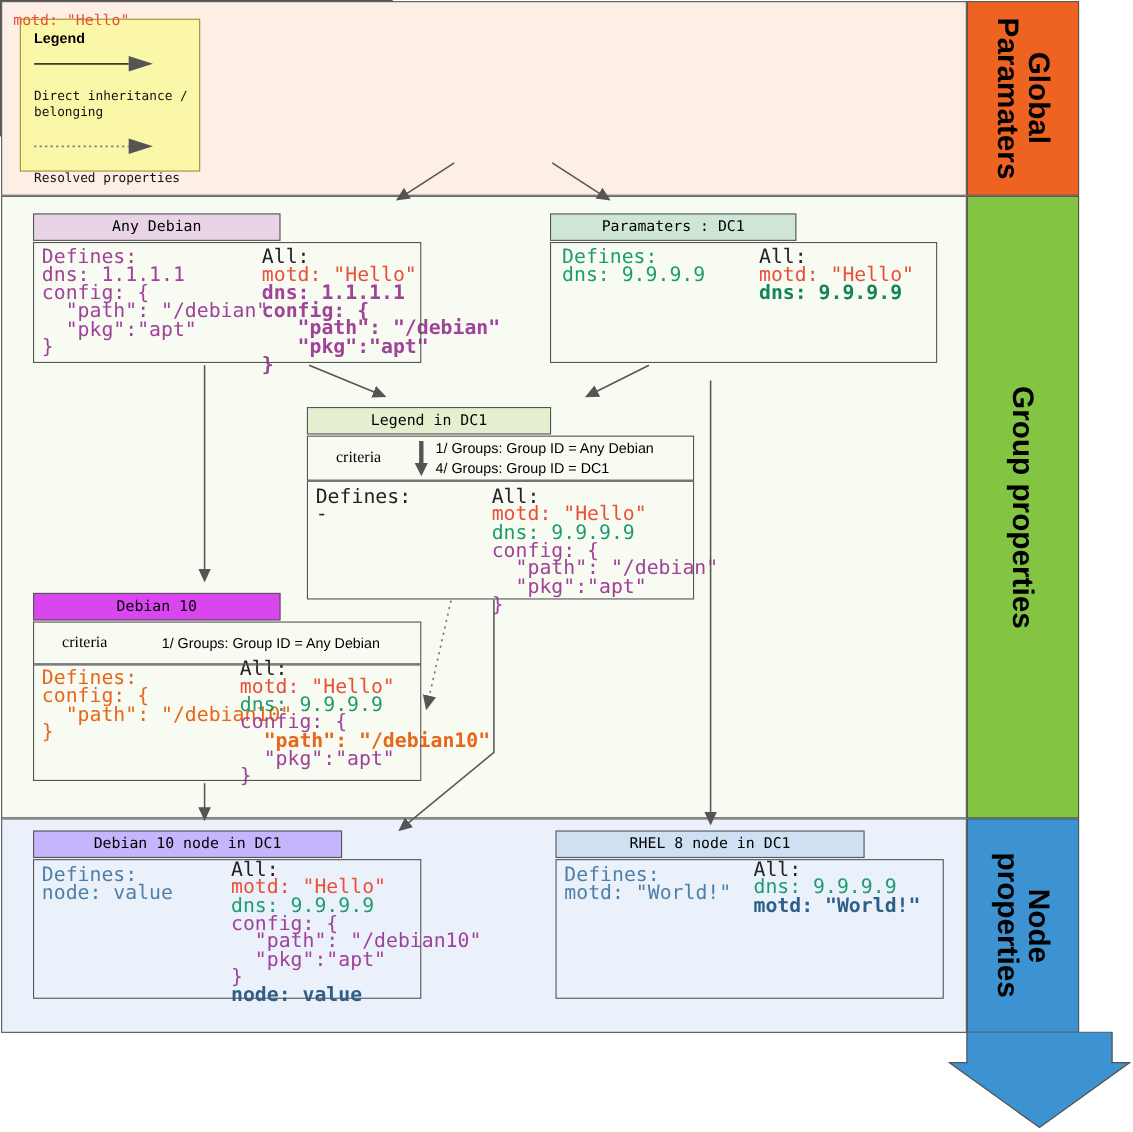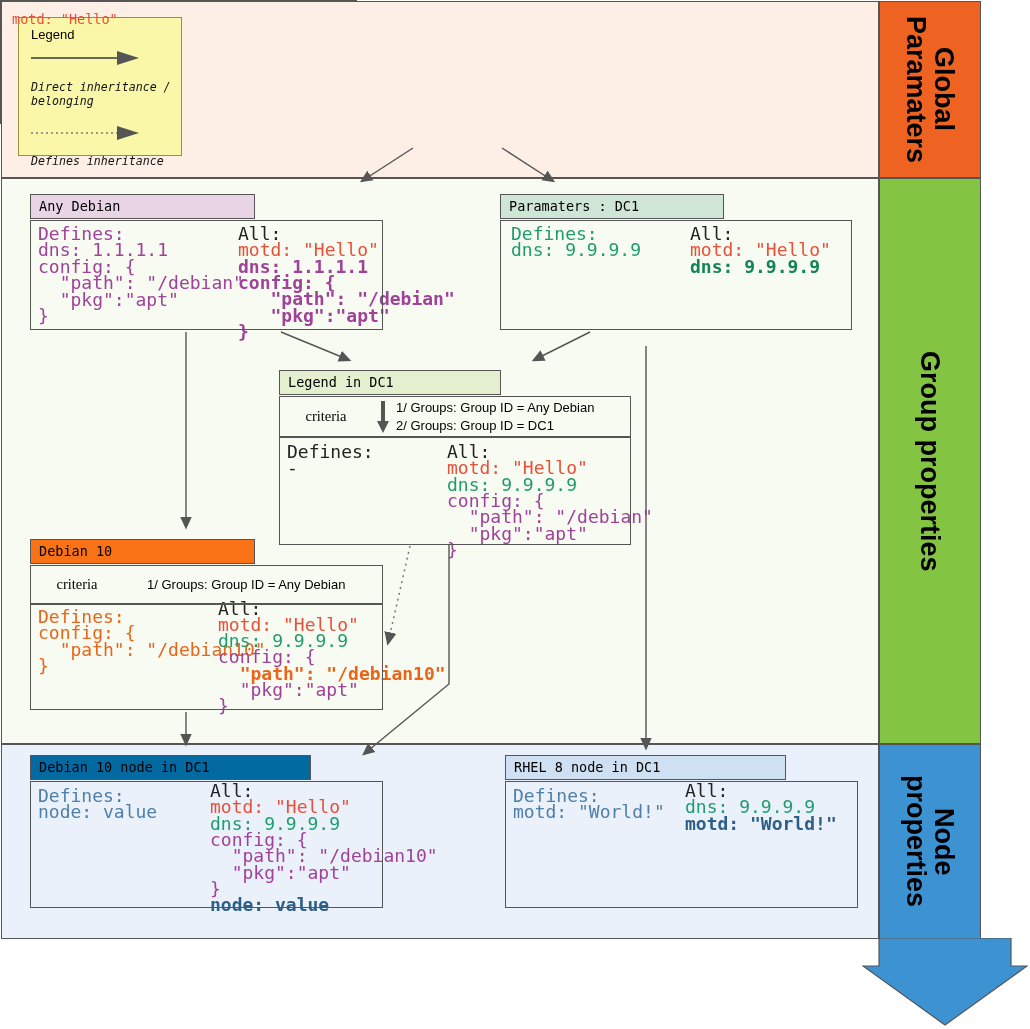--- a/index.html
+++ b/index.html
@@ -20,21 +20,21 @@
   #side-group{left:879px;top:178px;width:102px;height:566px;background:#84c443;}
   #side-node{left:879px;top:744px;width:102px;height:195px;background:#3d92d2;}
 
   
   #big-arrow{position:absolute;left:862px;top:938px;width:166px;height:88px;}
 
   
   .box{position:absolute;box-sizing:border-box;}
   .box .hdr{position:absolute;left:0;top:0;box-sizing:border-box;
             border:1px solid #555;font-size:13.5px;color:#000;
-            padding:3px 8px 4px 8px;white-space:nowrap;z-index:3;}
+            padding:3px 8px 4px 8px;white-space:nowrap;z-index:3;text-align:center;}
   .box .body{position:absolute;left:0;box-sizing:border-box;
              border:1px solid #555;background:transparent;z-index:2;}
   .crit{position:absolute;left:0;box-sizing:border-box;border:1px solid #555;
         background:transparent;z-index:2;display:flex;align-items:center;}
   .crit .clabel{font-family:"Liberation Serif",serif;font-size:14.5px;color:#000;
                 width:92px;text-align:center;flex:none;}
   .crit .cdown{flex:none;width:22px;display:flex;justify-content:center;}
   .crit .ctext{font-family:"Liberation Sans",sans-serif;font-size:13px;color:#000;
                line-height:1.32;padding-left:2px;}
 
@@ -65,38 +65,38 @@
   #box-dc1{left:500px;top:194px;width:352px;height:136px;}
   #box-dc1 .hdr{width:224px;background:#cfe5d5;}
   #box-dc1 .body{top:26px;width:352px;height:110px;}
 
   #box-debdc1{left:279px;top:370px;width:352px;height:175px;}
   #box-debdc1 .hdr{width:222px;background:#e4efcf;}
   #box-debdc1 .body{top:67px;width:352px;height:108px;}
   #box-debdc1 .crit{top:26px;width:352px;height:41px;}
 
   #box-deb10{left:30px;top:539px;width:353px;height:171px;}
-  #box-deb10 .hdr{width:225px;background:#f97316;}
+  #box-deb10 .hdr{width:225px;background:#d946ef;}
   #box-deb10 .body{top:65px;width:353px;height:106px;}
   #box-deb10 .crit{top:26px;width:353px;height:39px;}
 
   #box-deb10node{left:30px;top:755px;width:353px;height:153px;}
-  #box-deb10node .hdr{width:281px;background:#0369a1;}
+  #box-deb10node .hdr{width:281px;background:#c4b5fd;}
   #box-deb10node .body{top:26px;width:353px;height:127px;}
 
   #box-rhelnode{left:505px;top:755px;width:353px;height:153px;}
   #box-rhelnode .hdr{width:281px;background:#cfe0f2;}
   #box-rhelnode .body{top:26px;width:353px;height:127px;}
 
   
   #legend{position:absolute;left:18px;top:17px;width:164px;height:139px;
           box-sizing:border-box;background:#fbf7a8;border:1px solid #9b8f3e;}
   #legend .ltitle{position:absolute;left:12px;top:9px;
-                  font-family:"Liberation Sans",sans-serif;font-weight:normal;font-size:13px;color:#000;}
-  #legend .ltxt{position:absolute;left:12px;font-size:11.6px;line-height:14px;color:#111;white-space:pre;font-style:italic;}
+                  font-family:"Liberation Sans",sans-serif;font-weight:bold;font-size:13px;color:#000;}
+  #legend .ltxt{position:absolute;left:12px;font-size:11.6px;line-height:14px;color:#111;white-space:pre;}
   #legend .l1{top:62px;}
   #legend .l2{top:136px;}
 
   svg.ov{position:absolute;left:0;top:0;width:1030px;height:1029px;pointer-events:none;}
 </style>
 </head>
 <body>
 
 <div id="root">
 
@@ -126,21 +126,21 @@
     <svg width="110" height="16" style="position:absolute;left:12px;top:32px;">
       <line x1="0" y1="8" x2="86" y2="8" stroke="#3a3a3a" stroke-width="1.6"></line>
       <polygon points="86,1 108,8 86,15" fill="#555"></polygon>
     </svg>
     <div class="ltxt l1">Direct inheritance /
 belonging</div>
     <svg width="110" height="16" style="position:absolute;left:12px;top:107px;">
       <line x1="0" y1="8" x2="86" y2="8" stroke="#7a7a7a" stroke-width="1.5" stroke-dasharray="2,3"></line>
       <polygon points="86,1 108,8 86,15" fill="#555"></polygon>
     </svg>
-    <div class="ltxt l2">Defines inheritance</div>
+    <div class="ltxt l2">Resolved properties</div>
   </div>
 
   <div id="box-motd">
     <div class="t c-red">motd: "Hello"</div>
   </div>
 
   <div class="box" id="box-anydebian">
     <div class="body"></div>
     <div class="hdr">Any Debian</div>
     <div class="cols">
@@ -177,21 +177,21 @@
     <div class="crit">
       <div class="clabel">criteria</div>
       <div class="cdown">
         <svg width="14" height="34" viewBox="0 0 14 34">
             <line x1="7" y1="1" x2="7" y2="22" stroke="#555" stroke-width="4"></line>
             <polygon points="1,21 13,21 7,33" fill="#555"></polygon>
           </svg>
       </div>
       <div class="ctext">
         <div>1/ Groups: Group ID = Any Debian</div>
-        <div>2/ Groups: Group ID = DC1</div>
+        <div>4/ Groups: Group ID = DC1</div>
       </div>
     </div>
     <div class="hdr">Legend in DC1</div>
     <div class="cols">
       <div class="col colL c-dark" style="top:74px;">Defines:
 -</div>
       <div class="col c-dark" style="left:168px;top:74px;">All:</div>
       <div class="col c-red" style="left:168px;top:90px;">motd: "Hello"</div>
       <div class="col c-green" style="left:168px;top:107px;">dns: 9.9.9.9</div>
       <div class="col c-purple" style="left:168px;top:123px;">config: {

